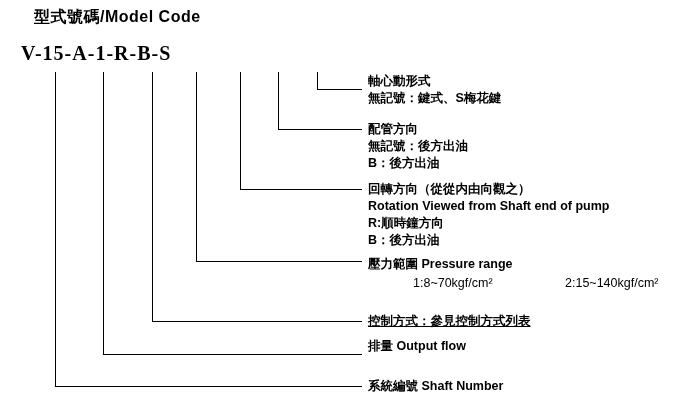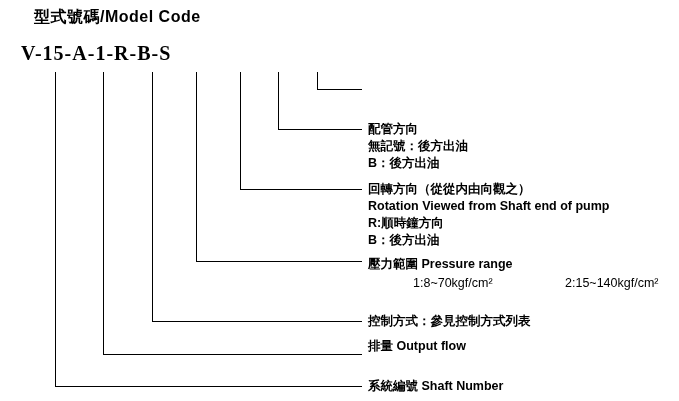--- a/index.html
+++ b/index.html
@@ -96,20 +96,24 @@
 
   <div class="leader v-line" style="left:152px; top:72px; height:250px;"></div>
   <div class="leader h-line" style="left:152px; top:321px; width:210px;"></div>
 
   <div class="leader v-line" style="left:103px; top:72px; height:283px;"></div>
   <div class="leader h-line" style="left:103px; top:354px; width:259px;"></div>
 
   <div class="leader v-line" style="left:55px; top:72px; height:315px;"></div>
   <div class="leader h-line" style="left:55px; top:386px; width:307px;"></div>
 
+  <div class="note" style="left:368px; top:73px;">
+    <span class="ln bold">軸心動形式</span>
+    <span class="ln bold">無記號：鍵式、S梅花鍵</span>
+  </div>
 
   <div class="note" style="left:368px; top:121px;">
     <span class="ln bold">配管方向</span>
     <span class="ln bold">無記號：後方出油</span>
     <span class="ln bold">B：後方出油</span>
   </div>
 
   <div class="note" style="left:368px; top:181px;">
     <span class="ln bold">回轉方向（從從内由向觀之）</span>
     <span class="ln bold">Rotation Viewed from Shaft end of pump</span>
@@ -120,21 +124,21 @@
   <div class="note" style="left:368px; top:256px;">
     <span class="ln bold">壓力範圍  Pressure range</span>
   </div>
 
   <div class="pressure-grid" style="left:368px; top:275px;">
     <span class="row">
       <span class="c1">1:8~70kgf/cm²</span><span class="c2">2:15~140kgf/cm²</span>
     </span>
   </div>
 
-  <div class="note" style="left:368px; top:313px;">
+  <div class="note" style="left:368px; top:313px;text-decoration:underline;">
     <span class="ln bold">控制方式：參見控制方式列表</span>
   </div>
 
   <div class="note" style="left:368px; top:338px;">
     <span class="ln bold">排量  Output flow</span>
   </div>
 
   <div class="note" style="left:368px; top:378px;">
     <span class="ln bold">系統編號   Shaft Number</span>
   </div>

